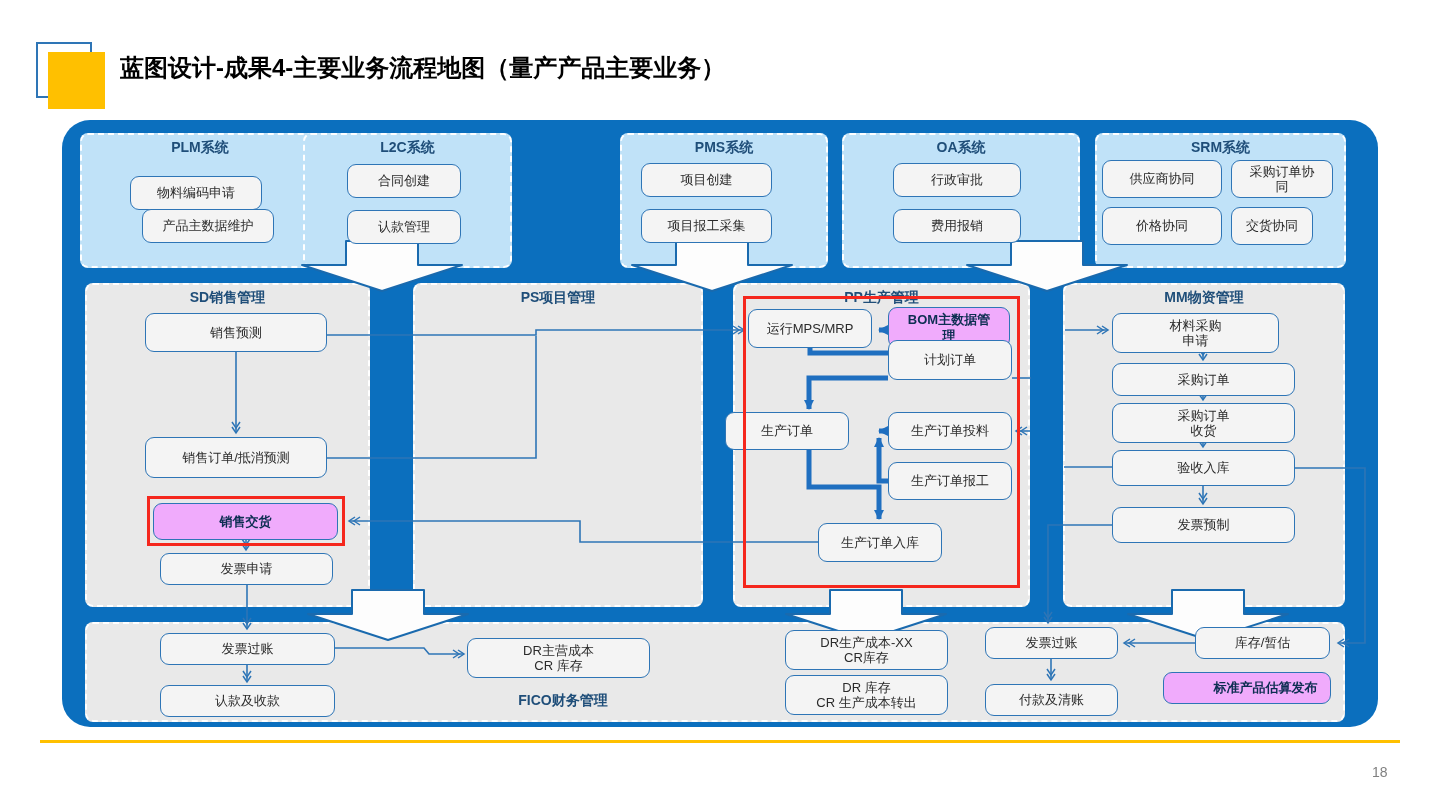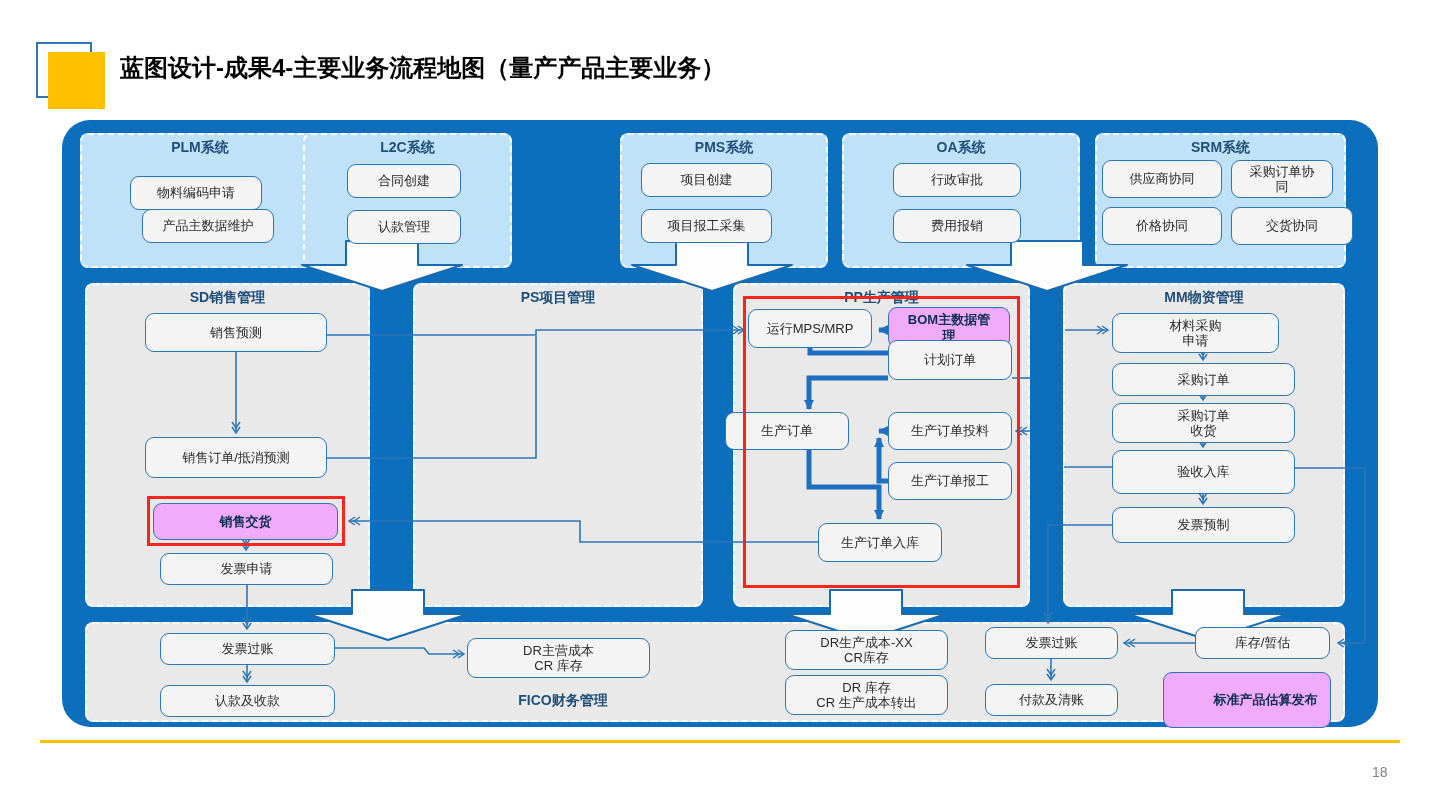--- a/index.html
+++ b/index.html
@@ -59,21 +59,21 @@
     <div class="panel sys" style="left: 842px; top: 133px; width: 238px; height: 135px;"></div>
     <div class="phead" style="left: 842px; top: 139px; width: 238px;">OA系统</div>
     <div class="box" style="left: 893px; top: 163px; width: 128px; height: 34px;">行政审批</div>
     <div class="box" style="left: 893px; top: 209px; width: 128px; height: 34px;">费用报销</div>
     <div class="panel sys" style="left: 1095px; top: 133px; width: 251px; height: 135px;"></div>
     <div class="phead" style="left: 1095px; top: 139px; width: 251px;">SRM系统</div>
     <div class="box" style="left: 1102px; top: 160px; width: 120px; height: 38px;">供应商协同</div>
     <div class="box" style="left: 1231px; top: 160px; width: 102px; height: 38px;">采购订单协
 同</div>
     <div class="box" style="left: 1102px; top: 207px; width: 120px; height: 38px;">价格协同</div>
-    <div class="box" style="left: 1231px; top: 207px; width: 122px; height: 38px;">交货协同</div>
+    <div class="box" style="left: 1231px; top: 207px; width: 82px; height: 38px;">交货协同</div>
     <div class="panel gray" style="left: 85px; top: 283px; width: 285px; height: 324px;"></div>
     <div class="phead" style="left: 85px; top: 289px; width: 285px;">SD销售管理</div>
     <div class="box" style="left: 145px; top: 313px; width: 182px; height: 39px;">销售预测</div>
     <div class="box" style="left: 145px; top: 437px; width: 182px; height: 41px;">销售订单/抵消预测</div>
     <div class="box hl" style="left: 153px; top: 503px; width: 185px; height: 37px;">销售交货</div>
     <div class="box" style="left: 160px; top: 553px; width: 173px; height: 32px;">发票申请</div>
     <div class="panel gray" style="left: 413px; top: 283px; width: 290px; height: 324px;"></div>
     <div class="phead" style="left: 413px; top: 289px; width: 290px;">PS项目管理</div>
     <div class="panel gray" style="left: 733px; top: 283px; width: 297px; height: 324px;"></div>
     <div class="phead" style="left: 733px; top: 289px; width: 297px;">PP生产管理</div>
@@ -85,36 +85,36 @@
     <div class="box" style="left: 888px; top: 412px; width: 124px; height: 38px;">生产订单投料</div>
     <div class="box" style="left: 888px; top: 462px; width: 124px; height: 38px;">生产订单报工</div>
     <div class="box" style="left: 818px; top: 523px; width: 124px; height: 39px;">生产订单入库</div>
     <div class="panel gray" style="left: 1063px; top: 283px; width: 282px; height: 324px;"></div>
     <div class="phead" style="left: 1063px; top: 289px; width: 282px;">MM物资管理</div>
     <div class="box" style="left: 1112px; top: 313px; width: 167px; height: 40px;">材料采购
 申请</div>
     <div class="box" style="left: 1112px; top: 363px; width: 183px; height: 33px;">采购订单</div>
     <div class="box" style="left: 1112px; top: 403px; width: 183px; height: 40px;">采购订单
 收货</div>
-    <div class="box" style="left: 1112px; top: 450px; width: 183px; height: 44px;">验收入库</div>
+    <div class="box" style="left: 1112px; top: 450px; width: 183px; height: 36px;">验收入库</div>
     <div class="box" style="left: 1112px; top: 507px; width: 183px; height: 36px;">发票预制</div>
     <div class="panel gray" style="left: 85px; top: 622px; width: 1260px; height: 100px;"></div>
     <div class="fico-label abs" style="left: 463px; top: 692px; width: 200px; height: 20px;">FICO财务管理</div>
     <div class="box" style="left: 160px; top: 633px; width: 175px; height: 32px;">发票过账</div>
     <div class="box" style="left: 160px; top: 685px; width: 175px; height: 32px;">认款及收款</div>
     <div class="box" style="left: 467px; top: 638px; width: 183px; height: 40px;">DR主营成本
 CR 库存</div>
     <div class="box" style="left: 785px; top: 630px; width: 163px; height: 40px;">DR生产成本-XX
 CR库存</div>
     <div class="box" style="left: 785px; top: 675px; width: 163px; height: 40px;">DR 库存
 CR 生产成本转出</div>
     <div class="box" style="left: 985px; top: 627px; width: 133px; height: 32px;">发票过账</div>
     <div class="box" style="left: 985px; top: 684px; width: 133px; height: 32px;">付款及清账</div>
     <div class="box" style="left: 1195px; top: 627px; width: 135px; height: 32px;">库存/暂估</div>
-    <div class="box hl" style="left: 1163px; top: 672px; width: 168px; height: 56px; padding-left: 40px;">标准产品估算发布</div>
+    <div class="box hl" style="left: 1163px; top: 672px; width: 168px; height: 32px; padding-left: 40px;">标准产品估算发布</div>
   </div>
 
 <svg class="overlay" width="1440" height="810">
   <defs>
     <marker id="mThin" markerUnits="userSpaceOnUse" markerWidth="14" markerHeight="12" refX="12" refY="5" orient="auto">
       <path d="M1,1 L7,5 L1,9" fill="none" stroke="#2E75B6" stroke-width="1.5"></path>
       <path d="M6,1 L12,5 L6,9" fill="none" stroke="#2E75B6" stroke-width="1.5"></path>
     </marker>
     <marker id="mThick" markerUnits="userSpaceOnUse" markerWidth="12" markerHeight="12" refX="9" refY="5" orient="auto">
       <path d="M0,0 L10,5 L0,10 Z" fill="#1F6FC0"></path>

